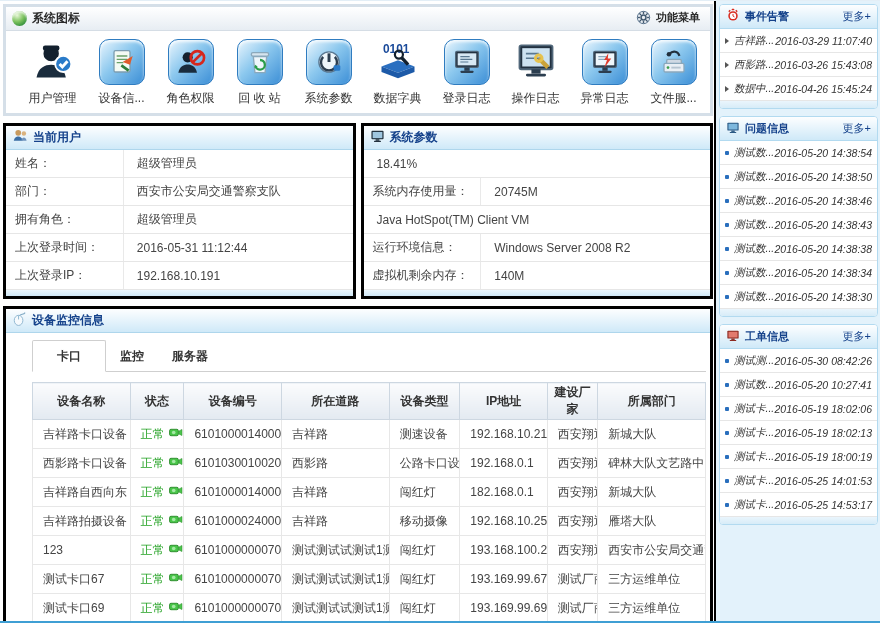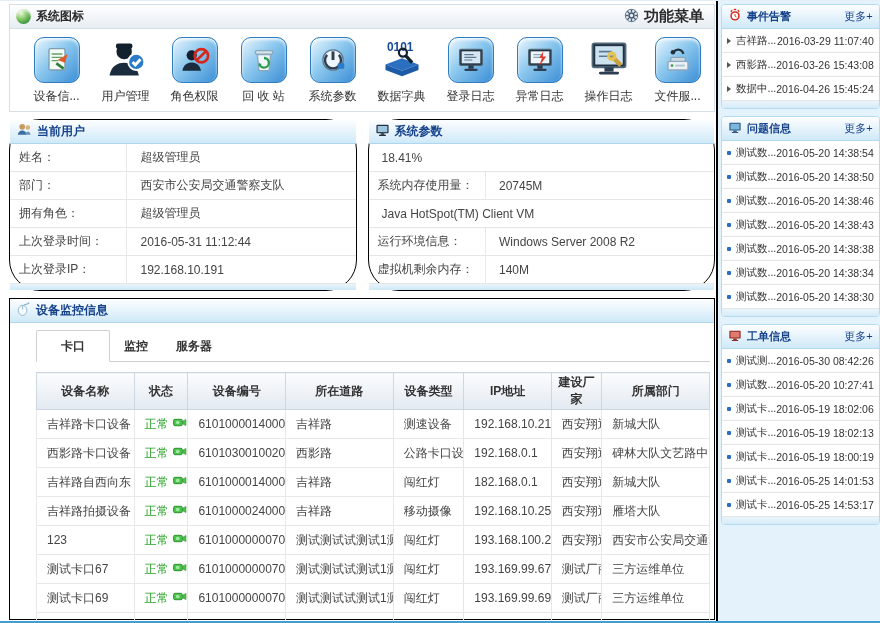--- a/index.html
+++ b/index.html
@@ -10,49 +10,49 @@
   }
   html,body{margin:0;padding:0;background:#fff;}
   body{font-family:"Liberation Sans","DejaVu Sans",sans-serif;-webkit-font-smoothing:antialiased;}
   .page{width:880px;height:623px;display:flex;box-sizing:border-box;
         border-bottom:2px solid var(--c-bottom);border-top:1px solid #e3eef6;overflow:hidden;background:#fff;}
   .main{flex:0 0 703px;box-sizing:border-box;padding:3px 1px 0 3px;}
   .sidebar{flex:1;background:var(--c-sidebar-bg);box-sizing:border-box;
            padding:3px 2px 0 3px;border-left:2px solid #000000;}
 
   
-  .panel{border:1px solid #000000;background:#fff;margin-bottom:7px;margin-left:6px;}
+  .panel{border:3px solid #000000;background:#fff;margin-bottom:7px;}
   .panel-hd{height:23px;display:flex;align-items:center;padding:0 6px;
             background:linear-gradient(#fdfeff,#cfe9f8);border-bottom:1px solid #aed6ec;}
   .panel-hd .t{font-size:12px;font-weight:bold;color:var(--c-title);margin-left:5px;}
   .panel-ft{height:6px;background:linear-gradient(#eaf5fc,#cfe7f6);}
 
   
   .icon-panel{border-color:#d5dfe8;}
   .icon-panel .panel-hd{background:linear-gradient(#ffffff,#e7edf3);border-bottom:1px solid #d5dde5;}
   .icon-panel .panel-hd .t{color:#2b2b2b;}
-  .menu-btn{margin-left:auto;display:flex;align-items:flex-end;gap:5px;cursor:pointer;
-            font-size:15px;font-weight:bold;color:#2b2b2b;padding-right:4px;}
+  .menu-btn{margin-left:auto;display:flex;align-items:flex-start;gap:5px;cursor:pointer;
+            font-size:11px;font-weight:bold;color:#2b2b2b;padding-right:4px;}
   .orb{width:15px;height:15px;border-radius:50%;
        background:radial-gradient(circle at 34% 28%, #e8f7d9, #7cc25e 45%, #2f8d3a 80%);
        box-shadow:inset 0 2px 2px rgba(255,255,255,.7);}
   .icon-row{display:flex;padding:8px 2px 6px 12px;}
   .icon-item{width:69px;display:flex;flex-direction:column;align-items:center;cursor:pointer;}
   .tilebox{width:48px;height:48px;display:flex;align-items:flex-start;justify-content:center;}
   .tile{width:46px;height:46px;border-radius:10px;border:1px solid #2f7cc0;box-sizing:border-box;
         background:linear-gradient(135deg,#eaf6fe 0%,#8cc8ee 45%,#3b8ed6 100%);
         box-shadow:inset 0 2px 3px rgba(255,255,255,.8);
         display:flex;align-items:center;justify-content:center;}
   .tile svg{width:32px;height:32px;}
   .plain svg{width:44px;height:44px;}
   .icon-item .lbl{font-size:12px;color:#333;margin-top:3px;white-space:nowrap;}
 
   
   .mid-row{display:flex;gap:5px;}
-  .mid-row .panel{flex:1;margin-bottom:7px;border-radius:31px;}
+  .mid-row .panel{flex:1;margin-bottom:7px;}
   .frow{display:flex;align-items:stretch;height:27px;border-bottom:1px solid #e6e6e6;
         font-size:12px;color:#444;}
   .frow .fl{width:34%;padding-left:9px;border-right:1px solid #e9e9e9;display:flex;align-items:center;box-sizing:border-box;}
   .frow .fv{flex:1;padding-left:13px;display:flex;align-items:center;}
 
   
   .tabs{display:flex;align-items:flex-end;height:33px;border-bottom:1px solid #cfcfcf;
         margin:5px 4px 0 26px;}
   .tab{padding:0 14px;line-height:30px;font-size:12px;color:#333;cursor:pointer;font-weight:bold;}
   .tab.active{background:#fff;border:1px solid #cfcfcf;border-bottom:1px solid #fff;
@@ -66,21 +66,21 @@
   .status-cell{display:flex;align-items:center;gap:4px;}
   .status-txt{color:var(--c-status);}
 
   
   .spanel{margin-bottom:7px;border:1px solid #b2daf0;border-radius:4px;background:#fff;overflow:hidden;}
   .spanel-hd{height:23px;display:flex;align-items:center;padding:0 6px;
              background:linear-gradient(#fdfeff,#cfe9f8);border-bottom:1px solid #b2daf0;}
   .spanel-hd .t{flex:1;font-size:11px;font-weight:bold;color:var(--c-title);margin-left:5px;}
   .more{font-size:11px;color:#15428b;cursor:pointer;}
   .sitem{display:flex;align-items:center;height:23px;padding:0 5px;border-bottom:1px solid #e6e6e6;
-         font-size:10.5px;color:#333;cursor:pointer;}
+         font-size:10.5px;color:#333;cursor:pointer;font-style:italic;}
   .sitem:last-of-type{border-bottom:none;}
   .sitem .txt{flex:1;margin-left:5px;white-space:nowrap;overflow:hidden;}
   .sitem .time{white-space:nowrap;}
   .bullet-arrow{width:0;height:0;border-left:4px solid #555;border-top:3px solid transparent;
                 border-bottom:3px solid transparent;flex:0 0 auto;}
   .bullet-dot{width:4px;height:4px;background:#2a6fbd;border-radius:1px;flex:0 0 auto;}
   .spanel-ft{height:7px;background:linear-gradient(#eaf5fc,#d7ecf8);}
 </style>
 </head>
 <body>
@@ -106,42 +106,42 @@
                   <line x1="12.4" y1="3.6" x2="10.7" y2="5.3"></line>
                   <line x1="5.3" y1="10.7" x2="3.6" y2="12.4"></line>
                 </g>
               </svg></span>
           <span>功能菜单</span>
         </div>
       </div>
       <div class="icon-row" id="iconRow">
           <div class="icon-item">
             <div class="tilebox">
+              <div class="plain"><svg viewBox="0 0 24 24">
+                  <circle cx="11" cy="8" r="4.2" fill="#13202e"></circle>
+                  <rect x="6.5" y="3.6" width="9" height="2.8" rx="1.2" fill="#13202e"></rect>
+                  <path d="M3 21c1-5.5 4.6-7 8-7s7 1.5 8 7z" fill="#1a2c3d"></path>
+                  <circle cx="17.6" cy="13.6" r="4.4" fill="#2a7bc9" stroke="#fff"></circle>
+                  <path d="M15.6 13.6l1.5 1.6 2.8-3.1" stroke="#fff" stroke-width="1.6" fill="none"></path>
+                </svg></div>
+            </div>
+            <div class="lbl">用户管理</div>
+          </div>
+          <div class="icon-item">
+            <div class="tilebox">
               <div class="tile">
                 <svg viewBox="0 0 24 24">
                   <rect x="6" y="3.5" width="12" height="16" rx="1.2" fill="#f4faf4" stroke="#7d9db0"></rect>
                   <path d="M8 7.5h8M8 10h8M8 12.5h5" stroke="#69a069" stroke-width="1"></path>
                   <path d="M12.5 12l7.5-4.5-2 6.5z" fill="#e05a2b"></path>
                   <path d="M11.5 14.5l5.5 4" stroke="#2f7d3a" stroke-width="2"></path>
                 </svg>
               </div>
             </div>
             <div class="lbl">设备信...</div>
-          </div>
-          <div class="icon-item">
-            <div class="tilebox">
-              <div class="plain"><svg viewBox="0 0 24 24">
-                  <circle cx="11" cy="8" r="4.2" fill="#13202e"></circle>
-                  <rect x="6.5" y="3.6" width="9" height="2.8" rx="1.2" fill="#13202e"></rect>
-                  <path d="M3 21c1-5.5 4.6-7 8-7s7 1.5 8 7z" fill="#1a2c3d"></path>
-                  <circle cx="17.6" cy="13.6" r="4.4" fill="#2a7bc9" stroke="#fff"></circle>
-                  <path d="M15.6 13.6l1.5 1.6 2.8-3.1" stroke="#fff" stroke-width="1.6" fill="none"></path>
-                </svg></div>
-            </div>
-            <div class="lbl">用户管理</div>
           </div>
           <div class="icon-item">
             <div class="tilebox">
               <div class="tile">
                 <svg viewBox="0 0 24 24">
                   <circle cx="9.5" cy="8.5" r="3.8" fill="#13202e"></circle>
                   <path d="M2.5 20c1-4.8 4-6.2 7-6.2s6 1.4 7 6.2z" fill="#1a2c3d"></path>
                   <circle cx="16.8" cy="8.8" r="5" fill="none" stroke="#d6271d" stroke-width="2"></circle>
                   <line x1="13.2" y1="12.3" x2="20.4" y2="5.2" stroke="#d6271d" stroke-width="2"></line>
                 </svg>
@@ -193,49 +193,49 @@
                 <svg viewBox="0 0 24 24">
                   <rect x="3.5" y="4" width="17" height="12" rx="1" fill="#223140" stroke="#51677a"></rect>
                   <rect x="5" y="5.5" width="14" height="9" fill="#d7e8f4"></rect>
                   <path d="M7 8h7M7 10h9M7 12h6" stroke="#5a7891" stroke-width="0.9"></path>
                   <rect x="10" y="16" width="4" height="2.6" fill="#2c3e50"></rect>
                   <rect x="7" y="18.6" width="10" height="1.6" rx="0.8" fill="#2c3e50"></rect>
                 </svg>
               </div>
             </div>
             <div class="lbl">登录日志</div>
+          </div>
+          <div class="icon-item">
+            <div class="tilebox">
+              <div class="plain"><svg viewBox="0 0 24 24">
+                  <rect x="3" y="3.5" width="18" height="13" rx="1" fill="#223140" stroke="#51677a"></rect>
+                  <rect x="4.5" y="5" width="15" height="10" fill="#cde2f1"></rect>
+                  <path d="M6.5 8h7M6.5 10.5h8" stroke="#5a7891" stroke-width="0.9"></path>
+                  <path d="M13.5 10.5l5 5" stroke="#caa23a" stroke-width="2.4"></path>
+                  <circle cx="13.5" cy="10.5" r="1.8" fill="none" stroke="#e6c24f" stroke-width="1.6"></circle>
+                  <rect x="9.5" y="16.5" width="5" height="2.4" fill="#2c3e50"></rect>
+                  <rect x="6.5" y="18.9" width="11" height="1.6" rx="0.8" fill="#2c3e50"></rect>
+                </svg></div>
+            </div>
+            <div class="lbl">操作日志</div>
           </div>
           <div class="icon-item">
             <div class="tilebox">
               <div class="tile">
                 <svg viewBox="0 0 24 24">
                   <rect x="3.5" y="4" width="17" height="12" rx="1" fill="#223140" stroke="#51677a"></rect>
                   <rect x="5" y="5.5" width="14" height="9" fill="#eef6fb"></rect>
                   <path d="M7 8h6M7 10h7" stroke="#8aa8bc" stroke-width="0.9"></path>
                   <path d="M14.5 5.5l-3.2 5h2.2l-2.2 6.2 5.4-7.4h-2.6z" fill="#e03c2e"></path>
                   <rect x="10" y="16" width="4" height="2.6" fill="#2c3e50"></rect>
                   <rect x="7" y="18.6" width="10" height="1.6" rx="0.8" fill="#2c3e50"></rect>
                 </svg>
               </div>
             </div>
             <div class="lbl">异常日志</div>
-          </div>
-          <div class="icon-item">
-            <div class="tilebox">
-              <div class="plain"><svg viewBox="0 0 24 24">
-                  <rect x="3" y="3.5" width="18" height="13" rx="1" fill="#223140" stroke="#51677a"></rect>
-                  <rect x="4.5" y="5" width="15" height="10" fill="#cde2f1"></rect>
-                  <path d="M6.5 8h7M6.5 10.5h8" stroke="#5a7891" stroke-width="0.9"></path>
-                  <path d="M13.5 10.5l5 5" stroke="#caa23a" stroke-width="2.4"></path>
-                  <circle cx="13.5" cy="10.5" r="1.8" fill="none" stroke="#e6c24f" stroke-width="1.6"></circle>
-                  <rect x="9.5" y="16.5" width="5" height="2.4" fill="#2c3e50"></rect>
-                  <rect x="6.5" y="18.9" width="11" height="1.6" rx="0.8" fill="#2c3e50"></rect>
-                </svg></div>
-            </div>
-            <div class="lbl">操作日志</div>
           </div>
           <div class="icon-item">
             <div class="tilebox">
               <div class="tile">
                 <svg viewBox="0 0 24 24">
                   <path d="M8.5 6c2.8-3 6.5-2 7.6 1.4" stroke="#22303d" fill="none" stroke-width="1.6"></path>
                   <circle cx="8.2" cy="6.2" r="1.7" fill="#22303d"></circle>
                   <rect x="6.5" y="10" width="11" height="4" rx="1" fill="#cfd9e4" stroke="#8aa8bc"></rect>
                   <rect x="4.5" y="13" width="15" height="6.5" rx="1" fill="#e9eff5" stroke="#8aa8bc"></rect>
                   <circle cx="7.5" cy="16.2" r="1" fill="#3a9d4a"></circle>

